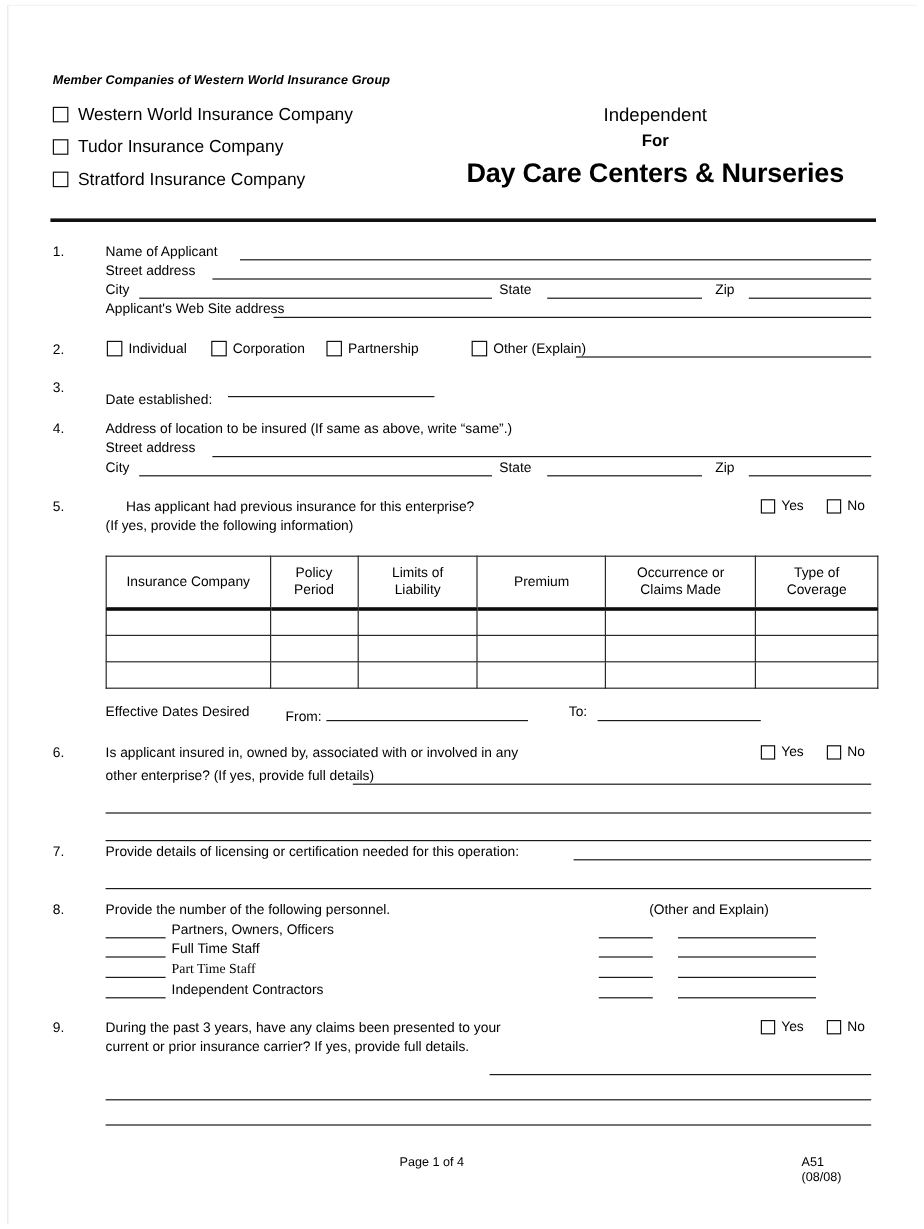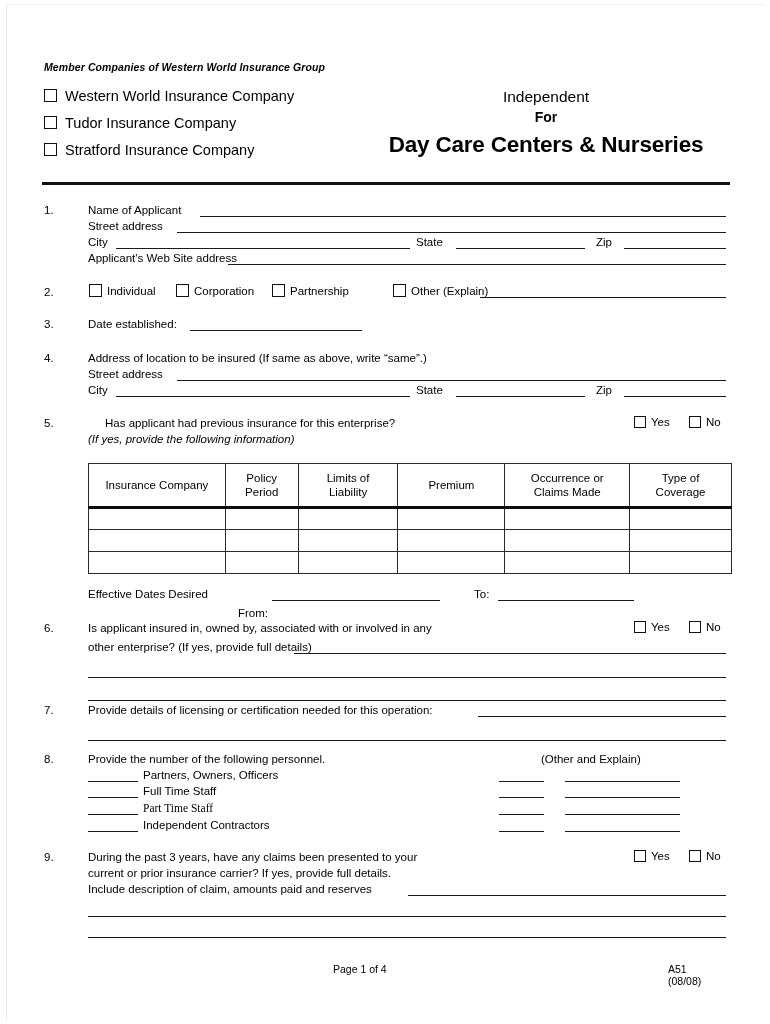--- a/index.html
+++ b/index.html
@@ -204,39 +204,39 @@
     <span class="cbox"></span>
     <span>Partnership</span>
   </div>
   <div class="ynbox" style="left:355px; top:284px;margin-left:38px;">
     <span class="cbox"></span>
     <span>Other (Explain)</span>
   </div>
   <div class="rule" style="left:480px; top:297px; width:246px;"></div>
 
   <div class="num" style="left:44px; top:318px;">3.</div>
-  <div class="lbl" style="left:88px; top:318px;">Date established:</div>
+  <div class="lbl" style="left:88px; top:328px;">Date established:</div>
   <div class="rule" style="left:190px; top:330px; width:172px;"></div>
 
   <div class="num" style="left:44px; top:352px;">4.</div>
   <div class="lbl" style="left:88px; top:352px;">Address of location to be insured (If same as above, write “same”.)</div>
 
   <div class="lbl" style="left:88px; top:368px;">Street address</div>
   <div class="rule" style="left:177px; top:380px; width:549px;"></div>
 
   <div class="lbl" style="left:88px; top:384px;">City</div>
   <div class="rule" style="left:116px; top:396px; width:294px;"></div>
   <div class="lbl" style="left:416px; top:384px;">State</div>
   <div class="rule" style="left:456px; top:396px; width:129px;"></div>
   <div class="lbl" style="left:596px; top:384px;">Zip</div>
   <div class="rule" style="left:624px; top:396px; width:102px;"></div>
 
   <div class="num" style="left:44px; top:417px;">5.</div>
   <div class="lbl" style="left:88px; top:417px;padding-left:17px;">Has applicant had previous insurance for this enterprise?</div>
-  <div class="lbl" style="left:88px; top:433px;font-style:italic;">(If yes, provide the following information)</div>
+  <div class="lbl" style="left:88px; top:433px;">(If yes, provide the following information)</div>
 
   <div class="ynbox" style="left:634px; top:416px;">
     <span class="cbox sm"></span>
     <span>Yes</span>
   </div>
   <div class="ynbox" style="left:689px; top:416px;">
     <span class="cbox sm"></span>
     <span>No</span>
   </div>
 
@@ -287,21 +287,21 @@
       <td></td>
       <td></td>
       <td></td>
       <td></td>
       <td></td>
     </tr>
   </tbody>
     </table>
 
   <div class="lbl" style="left:88px; top:588px;">Effective Dates Desired</div>
-  <div class="lbl" style="left:238px; top:607px;">From:</div>
+  <div class="lbl" style="left:238px; top:592px;">From:</div>
   <div class="rule" style="left:272px; top:600px; width:168px;"></div>
   <div class="lbl" style="left:474px; top:588px;">To:</div>
   <div class="rule" style="left:498px; top:600px; width:136px;"></div>
 
   <div class="num" style="left:44px; top:622px;">6.</div>
   <div class="lbl" style="left:88px; top:622px;">Is applicant insured in, owned by, associated with or involved in any</div>
   <div class="lbl" style="left:88px; top:641px;">other enterprise?  (If yes, provide full details)</div>
   <div class="rule" style="left:294px; top:653px; width:432px;"></div>
   <div class="rule" style="left:88px; top:677px; width:638px;"></div>
   <div class="rule" style="left:88px; top:700px; width:638px;"></div>
@@ -340,21 +340,20 @@
   <div class="rule thin" style="left:565px; top:814px; width:115px;"></div>
 
   <div class="rule thin" style="left:88px; top:831px; width:50px;"></div>
   <div class="lbl" style="left:143px; top:819px;">Independent Contractors</div>
   <div class="rule thin" style="left:499px; top:831px; width:45px;"></div>
   <div class="rule thin" style="left:565px; top:831px; width:115px;"></div>
 
   <div class="num" style="left:44px; top:851px;">9.</div>
   <div class="lbl" style="left:88px; top:851px;">During the past 3 years, have any claims been presented to your</div>
   <div class="lbl" style="left:88px; top:867px;">current or prior insurance carrier?  If yes, provide full details.</div>
-  <div class="lbl" style="left:88px; top:883px;">Include description of claim, amounts paid and reserves</div>
   <div class="rule" style="left:408px; top:895px; width:318px;"></div>
   <div class="rule" style="left:88px; top:916px; width:638px;"></div>
   <div class="rule" style="left:88px; top:937px; width:638px;"></div>
 
   <div class="ynbox" style="left:634px; top:850px;">
     <span class="cbox sm"></span>
     <span>Yes</span>
   </div>
   <div class="ynbox" style="left:689px; top:850px;">
     <span class="cbox sm"></span>

